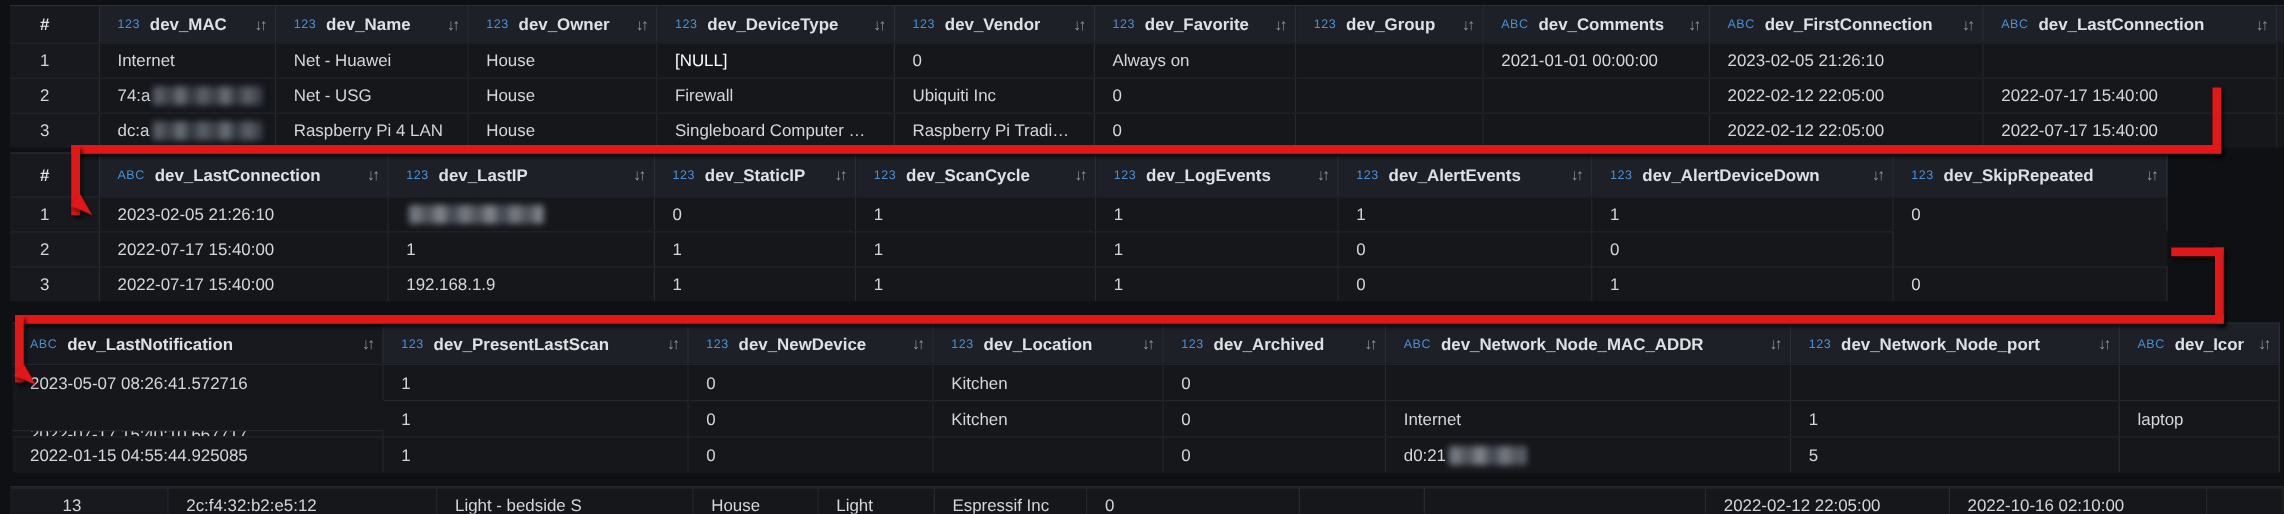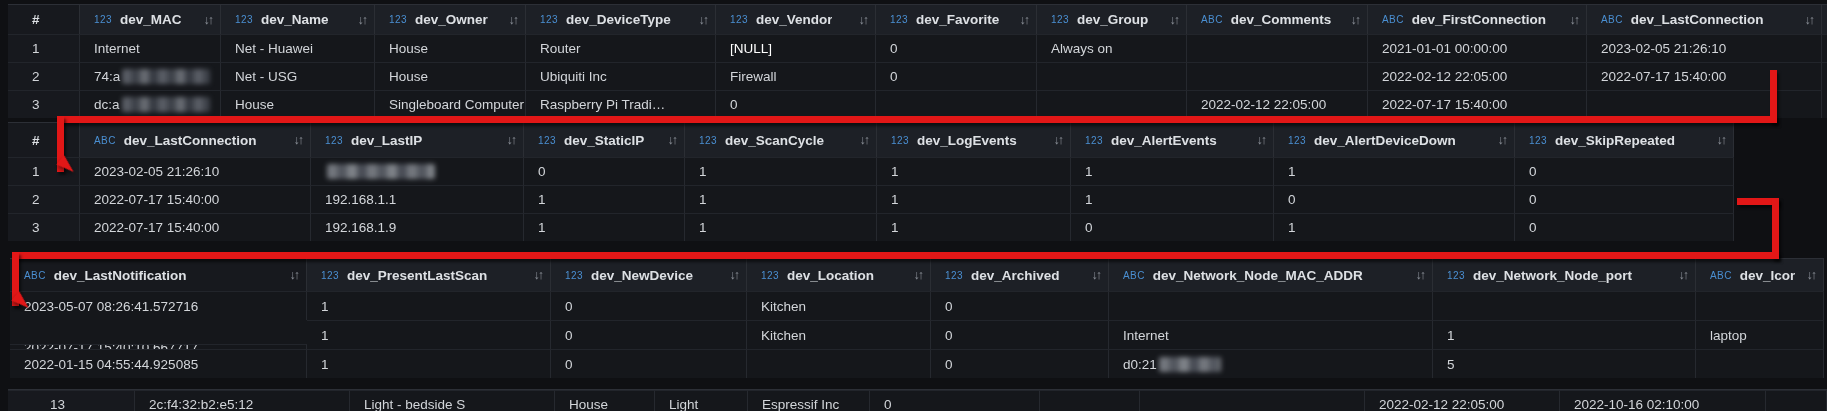--- a/index.html
+++ b/index.html
@@ -118,23 +118,20 @@
           <div class="cell">
             <span>Internet</span>
           </div>
           <div class="cell">
             <span>Net - Huawei</span>
           </div>
           <div class="cell">
             <span>House</span>
           </div>
           <div class="cell">
-            <span>Router</span>
-          </div>
-          <div class="cell">
             <span class="dim">[NULL]</span>
           </div>
           <div class="cell">
             <span>0</span>
           </div>
           <div class="cell">
             <span>Always on</span>
           </div>
           <div class="cell"></div>
           <div class="cell">
@@ -153,24 +150,24 @@
             <span>74:a</span>
             <span class="blur" style="width: 88px;"></span>
           </div>
           <div class="cell">
             <span>Net - USG</span>
           </div>
           <div class="cell">
             <span>House</span>
           </div>
           <div class="cell">
+            <span>Firewall</span>
+          </div>
+          <div class="cell">
             <span>Ubiquiti Inc</span>
-          </div>
-          <div class="cell">
-            <span>Firewall</span>
           </div>
           <div class="cell">
             <span>0</span>
           </div>
           <div class="cell"></div>
           <div class="cell"></div>
           <div class="cell">
             <span>2022-02-12 22:05:00</span>
           </div>
           <div class="cell">
@@ -178,20 +175,23 @@
           </div>
           <div class="cell"></div>
         </div>
         <div class="trow" style="grid-template-columns: 72px 141px 154px 151px 190px 160px 161px 150px 181px 219px 235px 5px; height: 28px;">
           <div class="cell c0" style="padding-left: 24px;">
             <span>3</span>
           </div>
           <div class="cell">
             <span>dc:a</span>
             <span class="blur" style="width: 88px;"></span>
+          </div>
+          <div class="cell">
+            <span>Raspberry Pi 4 LAN</span>
           </div>
           <div class="cell">
             <span>House</span>
           </div>
           <div class="cell">
             <span>Singleboard Computer …</span>
           </div>
           <div class="cell">
             <span>Raspberry Pi Tradi…</span>
           </div>
@@ -283,23 +283,20 @@
           <div class="cell">
             <span>0</span>
           </div>
         </div>
         <div class="trow" style="grid-template-columns: 72px 231px 213px 161px 192px 194px 203px 241px 219px; height: 28px;">
           <div class="cell c0" style="padding-left: 24px;">
             <span>2</span>
           </div>
           <div class="cell">
             <span>2022-07-17 15:40:00</span>
-          </div>
-          <div class="cell">
-            <span>192.168.1.1</span>
           </div>
           <div class="cell">
             <span>1</span>
           </div>
           <div class="cell">
             <span>1</span>
           </div>
           <div class="cell">
             <span>1</span>
           </div>

